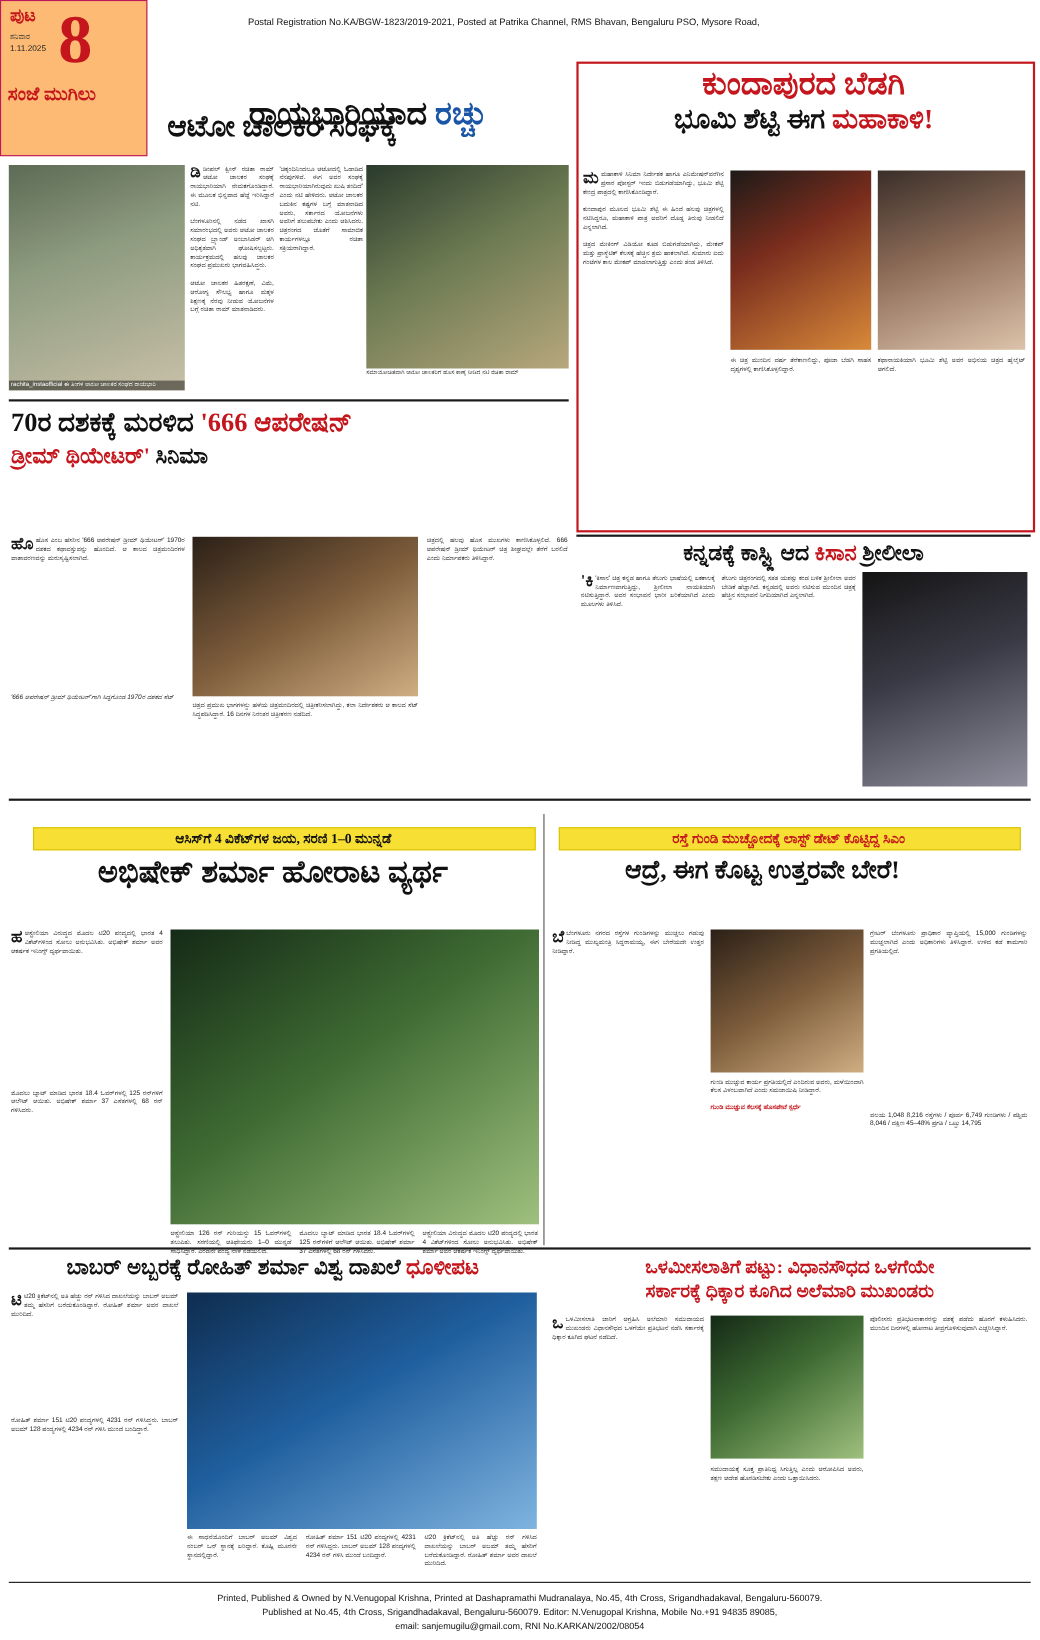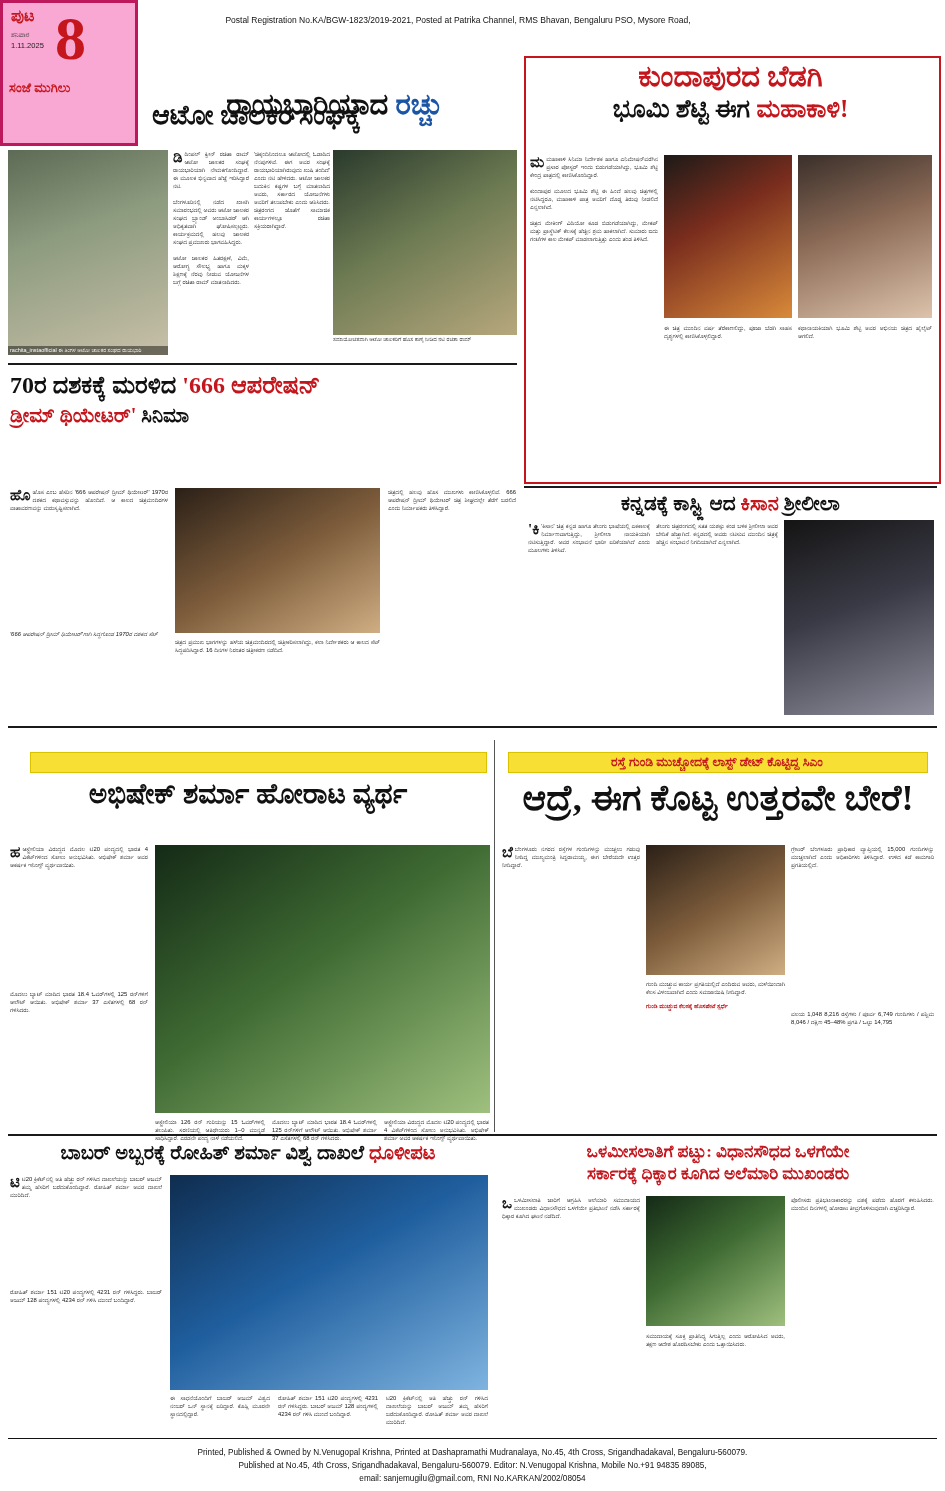--- a/index.html
+++ b/index.html
@@ -1,23 +1,23 @@
 <!DOCTYPE html>
 <html><head>
 <meta charset="utf-8">
 <style>
   html,body{margin:0;padding:0;background:#fff;}
   body{width:945px;height:1491px;font-family:"Liberation Sans",sans-serif;color:#111;overflow:hidden;}
   .page{position:relative;width:945px;height:1491px;background:#fff;}
-  .mh-left{position:absolute;left:0;top:0;width:132px;height:140px;background:#f9a8d4;border:3px solid #be185d;}
+  .mh-left{position:absolute;left:0;top:0;width:132px;height:140px;background:#fdba74;border:1px solid #be185d;}
   .mh-puta{position:absolute;left:8px;top:4px;font-size:16px;font-weight:bold;color:#c4161c;font-family:"Liberation Serif",serif;}
   .mh-day{position:absolute;left:8px;top:28px;font-size:7px;color:#333;}
   .mh-date{position:absolute;left:8px;top:38px;font-size:7.5px;color:#222;}
   .mh-num{position:absolute;left:52px;top:4px;font-size:62px;line-height:62px;font-weight:bold;color:#c4161c;font-family:"Liberation Serif",serif;}
-  .mh-sanje{position:absolute;left:6px;top:74px;font-size:13px;font-weight:bold;color:#c4161c;font-family:"Liberation Serif",serif;line-height:22px;}
+  .mh-sanje{position:absolute;left:6px;top:74px;font-size:17px;font-weight:bold;color:#c4161c;font-family:"Liberation Serif",serif;line-height:22px;}
   .mh-reg{position:absolute;left:150px;top:2px;width:600px;text-align:center;font-size:8.5px;line-height:13px;color:#111;}
 
   
   .hl{position:absolute;font-family:"Liberation Serif",serif;font-weight:bold;color:#111;line-height:1.12;}
   .red{color:#c4161c;}
   .blue{color:#1b55a6;}
   .photo{position:absolute;background:#b9c2cb;overflow:hidden;}
   .photo .cap{position:absolute;left:0;bottom:0;width:100%;font-size:5.5px;color:#fff;background:rgba(0,0,0,.45);padding:1px 2px;box-sizing:border-box;line-height:7px;}
   .col{position:absolute;font-size:5.9px;line-height:8.0px;text-align:justify;color:#151515;font-family:"Liberation Sans",sans-serif;}
   .col .dc{float:left;font-size:15px;line-height:13px;font-weight:bold;padding:1px 2px 0 0;font-family:"Liberation Serif",serif;}
@@ -104,34 +104,35 @@
   <div class="hl" style="left:526px;top:492px;width:409px;font-size:20px;text-align:center;">
     <span>ಕನ್ನಡಕ್ಕೆ ಕಾಸ್ಟ್ಲಿ ಆದ </span><span class="red">ಕಿಸಾನ</span><span> ಶ್ರೀಲೀಲಾ</span>
   </div>
 
   <div class="photo p5" style="left:784px;top:520px;width:150px;height:195px;"></div>
   <div class="col" style="left:528px;top:522px;width:122px;height:195px;"><span class="dc">'ಕಿ</span><span>'ಕಿಸಾನ' ಚಿತ್ರ ಕನ್ನಡ ಹಾಗೂ ತೆಲುಗು ಭಾಷೆಯಲ್ಲಿ ಏಕಕಾಲಕ್ಕೆ ನಿರ್ಮಾಣವಾಗುತ್ತಿದ್ದು, ಶ್ರೀಲೀಲಾ ನಾಯಕಿಯಾಗಿ ನಟಿಸುತ್ತಿದ್ದಾರೆ. ಅವರ ಸಂಭಾವನೆ ಭಾರೀ ಏರಿಕೆಯಾಗಿದೆ ಎಂದು ಮೂಲಗಳು ತಿಳಿಸಿವೆ.</span></div>
   <div class="col" style="left:656px;top:522px;width:122px;height:195px;">ತೆಲುಗು ಚಿತ್ರರಂಗದಲ್ಲಿ ಸತತ ಯಶಸ್ಸು ಕಂಡ ಬಳಿಕ ಶ್ರೀಲೀಲಾ ಅವರ ಬೇಡಿಕೆ ಹೆಚ್ಚಾಗಿದೆ. ಕನ್ನಡದಲ್ಲಿ ಅವರು ನಟಿಸುವ ಮುಂದಿನ ಚಿತ್ರಕ್ಕೆ ಹೆಚ್ಚಿನ ಸಂಭಾವನೆ ನಿಗದಿಯಾಗಿದೆ ಎನ್ನಲಾಗಿದೆ.</div>
 
   <div class="rule" style="left:8px;top:726px;width:929px;height:2px;"></div>
   <div class="yellowbar" style="left:30px;top:752px;width:455px;height:19px;"></div>
+  <div style="position:absolute;left:30px;top:755px;width:455px;text-align:center;font-size:12.5px;font-weight:bold;font-family:'Liberation Serif',serif;color:#111;">ಆಸಿಸ್‌ಗೆ 4 ವಿಕೆಟ್‌ಗಳ ಜಯ, ಸರಣಿ 1–0 ಮುನ್ನಡೆ</div>
   <div class="hl" style="left:8px;top:778px;width:480px;font-size:28px;text-align:center;">ಅಭಿಷೇಕ್ ಶರ್ಮಾ ಹೋರಾಟ ವ್ಯರ್ಥ</div>
 
   <div class="photo p9" style="left:155px;top:845px;width:335px;height:268px;"></div>
   <div class="col" style="left:10px;top:845px;width:138px;height:270px;white-space:pre-line;"><span class="dc">ಹ</span><span>ಆಸ್ಟ್ರೇಲಿಯಾ ವಿರುದ್ಧದ ಮೊದಲ ಟಿ20 ಪಂದ್ಯದಲ್ಲಿ ಭಾರತ 4 ವಿಕೆಟ್‌ಗಳಿಂದ ಸೋಲು ಅನುಭವಿಸಿತು. ಅಭಿಷೇಕ್ ಶರ್ಮಾ ಅವರ ಆಕರ್ಷಕ ಇನಿಂಗ್ಸ್ ವ್ಯರ್ಥವಾಯಿತು.</span></div>
   <div class="col" style="left:10px;top:990px;width:138px;height:130px;white-space:pre-line;">ಮೊದಲು ಬ್ಯಾಟ್ ಮಾಡಿದ ಭಾರತ 18.4 ಓವರ್‌ಗಳಲ್ಲಿ 125 ರನ್‌ಗಳಿಗೆ ಆಲೌಟ್ ಆಯಿತು. ಅಭಿಷೇಕ್ ಶರ್ಮಾ 37 ಎಸೆತಗಳಲ್ಲಿ 68 ರನ್ ಗಳಿಸಿದರು.</div>
   <div class="col" style="left:155px;top:1118px;width:110px;height:60px;">ಆಸ್ಟ್ರೇಲಿಯಾ 126 ರನ್ ಗುರಿಯನ್ನು 15 ಓವರ್‌ಗಳಲ್ಲಿ ತಲುಪಿತು. ಸರಣಿಯಲ್ಲಿ ಆತಿಥೇಯರು 1–0 ಮುನ್ನಡೆ ಸಾಧಿಸಿದ್ದಾರೆ. ಎರಡನೇ ಪಂದ್ಯ ನಾಳೆ ನಡೆಯಲಿದೆ.</div>
   <div class="col" style="left:272px;top:1118px;width:105px;height:60px;">ಮೊದಲು ಬ್ಯಾಟ್ ಮಾಡಿದ ಭಾರತ 18.4 ಓವರ್‌ಗಳಲ್ಲಿ 125 ರನ್‌ಗಳಿಗೆ ಆಲೌಟ್ ಆಯಿತು. ಅಭಿಷೇಕ್ ಶರ್ಮಾ 37 ಎಸೆತಗಳಲ್ಲಿ 68 ರನ್ ಗಳಿಸಿದರು.</div>
   <div class="col" style="left:384px;top:1118px;width:105px;height:60px;">ಆಸ್ಟ್ರೇಲಿಯಾ ವಿರುದ್ಧದ ಮೊದಲ ಟಿ20 ಪಂದ್ಯದಲ್ಲಿ ಭಾರತ 4 ವಿಕೆಟ್‌ಗಳಿಂದ ಸೋಲು ಅನುಭವಿಸಿತು. ಅಭಿಷೇಕ್ ಶರ್ಮಾ ಅವರ ಆಕರ್ಷಕ ಇನಿಂಗ್ಸ್ ವ್ಯರ್ಥವಾಯಿತು.</div>
 
   <div class="rule" style="left:494px;top:740px;width:1px;height:392px;background:#555;"></div>
 
   <div class="yellowbar" style="left:508px;top:752px;width:418px;height:19px;"></div>
   <div style="position:absolute;left:508px;top:755px;width:418px;text-align:center;font-size:12.5px;font-weight:bold;font-family:'Liberation Serif',serif;color:#c4161c;">ರಸ್ತೆ ಗುಂಡಿ ಮುಚ್ಚೋದಕ್ಕೆ ಲಾಸ್ಟ್ ಡೇಟ್ ಕೊಟ್ಟಿದ್ದ ಸಿಎಂ</div>
-  <div class="hl" style="left:500px;top:778px;width:436px;font-size:36px;text-align:center;">ಆದ್ರೆ, ಈಗ ಕೊಟ್ಟ ಉತ್ತರವೇ ಬೇರೆ!</div>
+  <div class="hl" style="left:475px;top:778px;width:436px;font-size:23px;text-align:center;">ಆದ್ರೆ, ಈಗ ಕೊಟ್ಟ ಉತ್ತರವೇ ಬೇರೆ!</div>
 
   <div class="photo p8" style="left:646px;top:845px;width:139px;height:130px;"></div>
   <div class="col" style="left:502px;top:845px;width:138px;height:285px;white-space:pre-line;"><span class="dc">ಬೆ</span><span>ಬೆಂಗಳೂರು ನಗರದ ರಸ್ತೆಗಳ ಗುಂಡಿಗಳನ್ನು ಮುಚ್ಚಲು ಗಡುವು ನೀಡಿದ್ದ ಮುಖ್ಯಮಂತ್ರಿ ಸಿದ್ದರಾಮಯ್ಯ, ಈಗ ಬೇರೆಯದೇ ಉತ್ತರ ನೀಡಿದ್ದಾರೆ.</span></div>
   <div class="col" style="left:646px;top:980px;width:139px;height:150px;white-space:pre-line;">ಗುಂಡಿ ಮುಚ್ಚುವ ಕಾರ್ಯ ಪ್ರಗತಿಯಲ್ಲಿದೆ ಎಂದಿರುವ ಅವರು, ಮಳೆಯಿಂದಾಗಿ ಕೆಲಸ ವಿಳಂಬವಾಗಿದೆ ಎಂದು ಸಮಜಾಯಿಷಿ ನೀಡಿದ್ದಾರೆ.</div>
   <div class="col" style="left:791px;top:845px;width:143px;height:160px;white-space:pre-line;">ಗ್ರೇಟರ್ ಬೆಂಗಳೂರು ಪ್ರಾಧಿಕಾರ ವ್ಯಾಪ್ತಿಯಲ್ಲಿ 15,000 ಗುಂಡಿಗಳನ್ನು ಮುಚ್ಚಲಾಗಿದೆ ಎಂದು ಅಧಿಕಾರಿಗಳು ತಿಳಿಸಿದ್ದಾರೆ. ಉಳಿದ ಕಡೆ ಕಾಮಗಾರಿ ಪ್ರಗತಿಯಲ್ಲಿದೆ.</div>
   <div style="position:absolute;left:646px;top:1003px;width:139px;font-size:6px;font-weight:bold;color:#c4161c;">ಗುಂಡಿ ಮುಚ್ಚುವ ಕೆಲಸಕ್ಕೆ ಹೊಸಪೇಟೆ ಸ್ಪರ್ಧೆ</div>
   <div class="col" style="left:791px;top:1010px;width:143px;height:120px;">ವಲಯ 1,048 8,216 ರಸ್ತೆಗಳು / ಪೂರ್ವ 6,749 ಗುಂಡಿಗಳು / ಪಶ್ಚಿಮ 8,046 / ದಕ್ಷಿಣ 45–48% ಪ್ರಗತಿ / ಒಟ್ಟು 14,795</div>
 
   <div class="rule" style="left:8px;top:1134px;width:929px;height:2px;"></div>
   <div class="hl" style="left:8px;top:1142px;width:480px;font-size:19.5px;text-align:center;">

